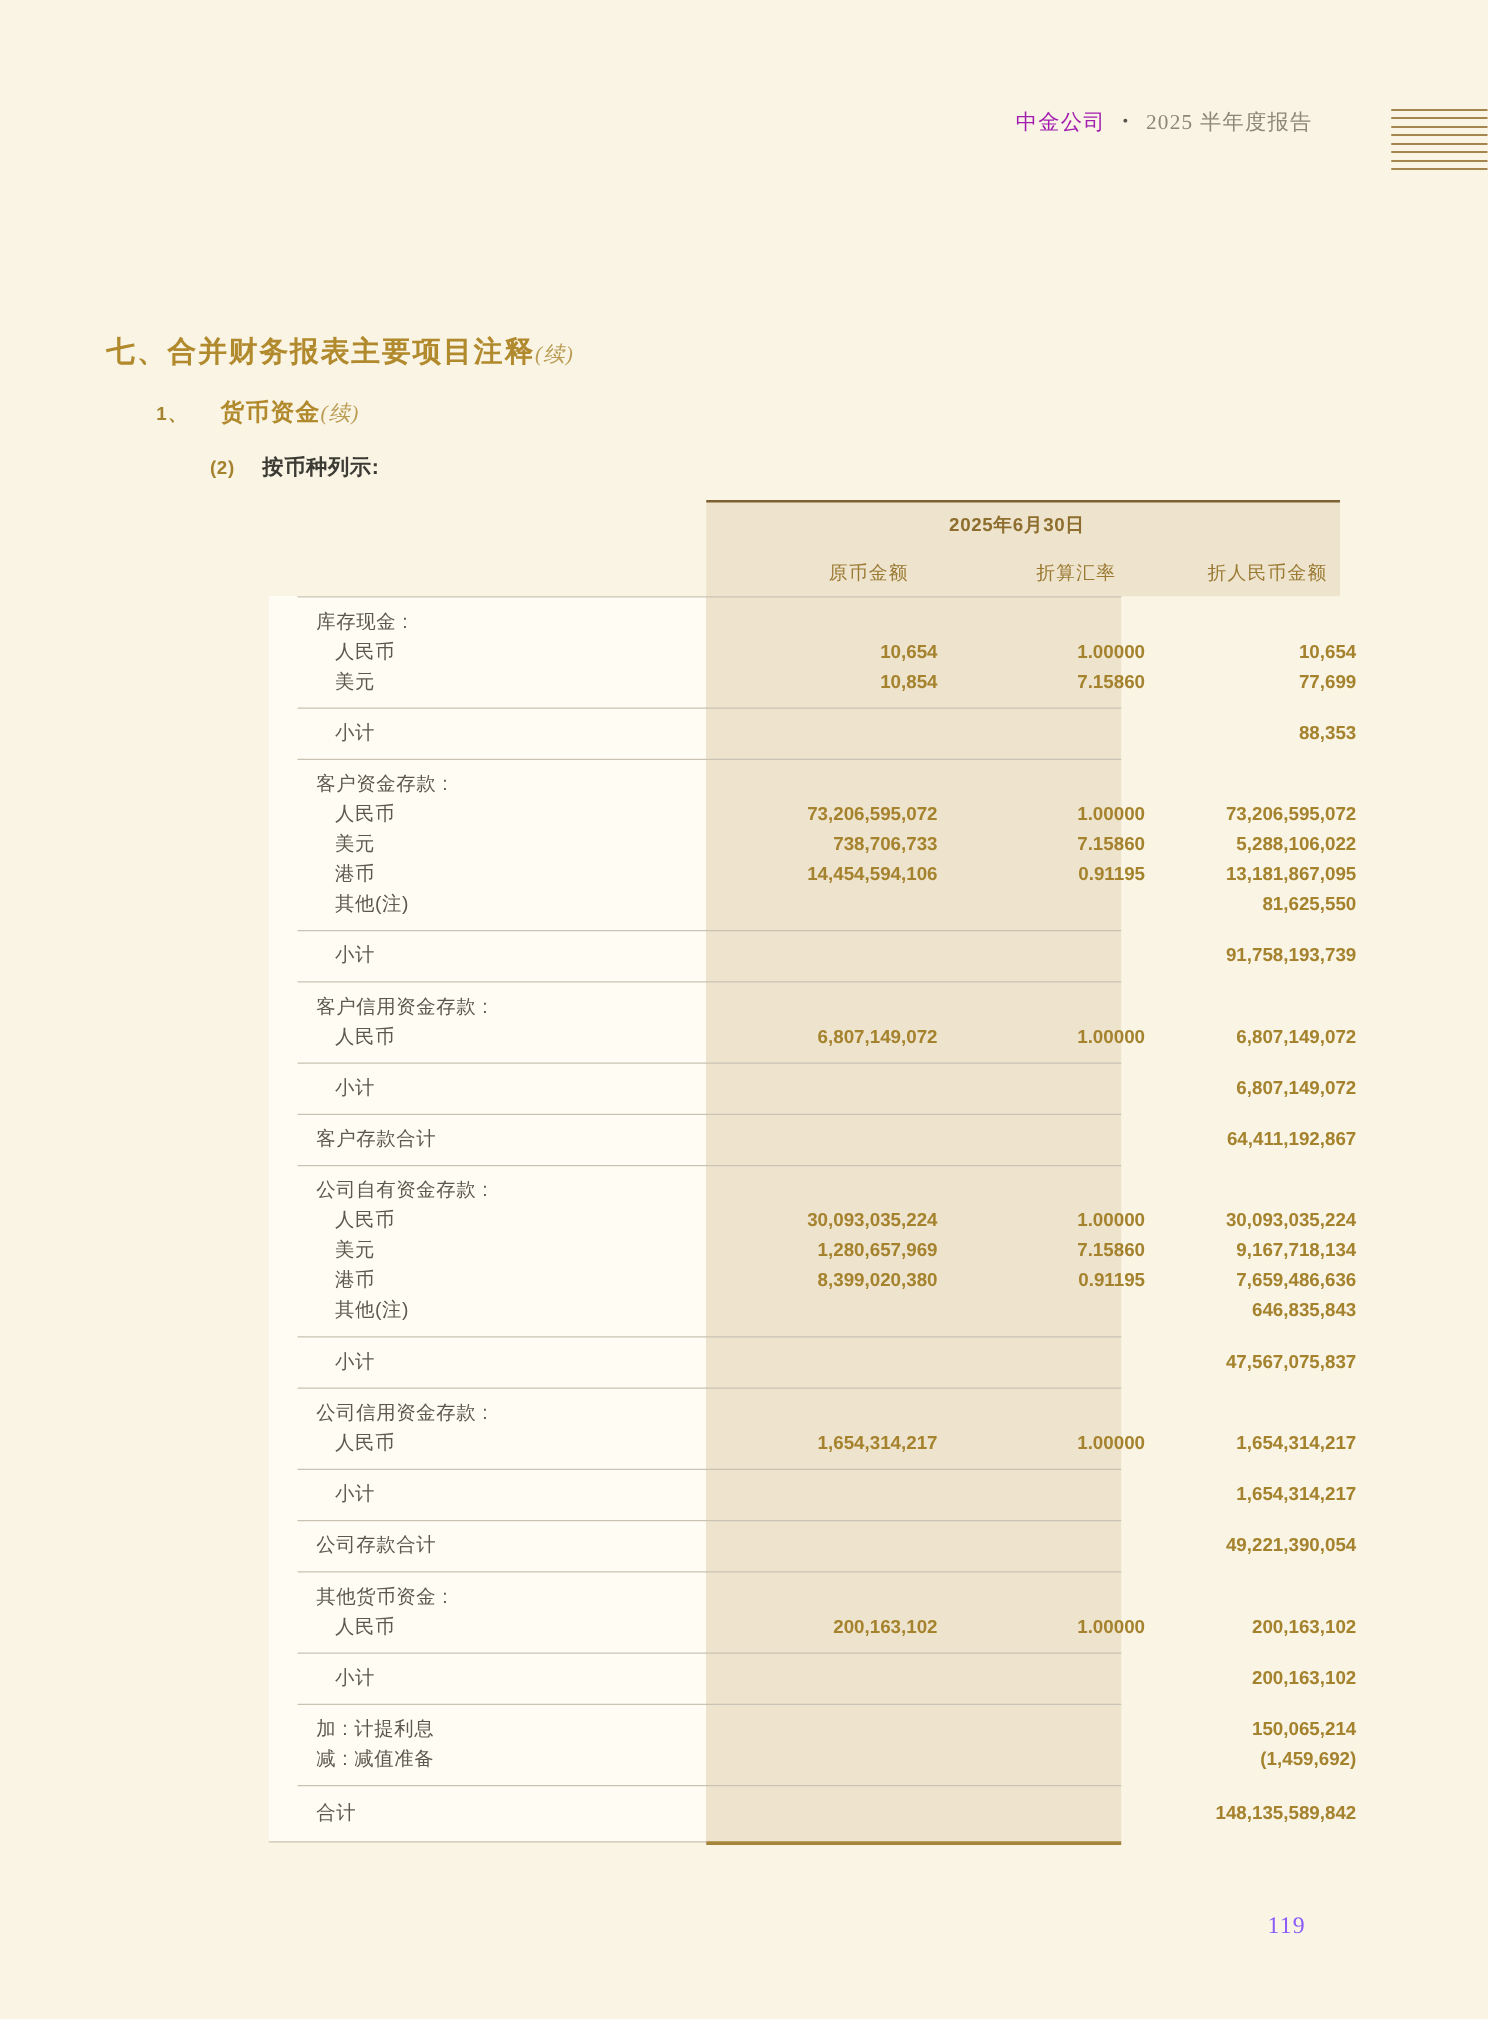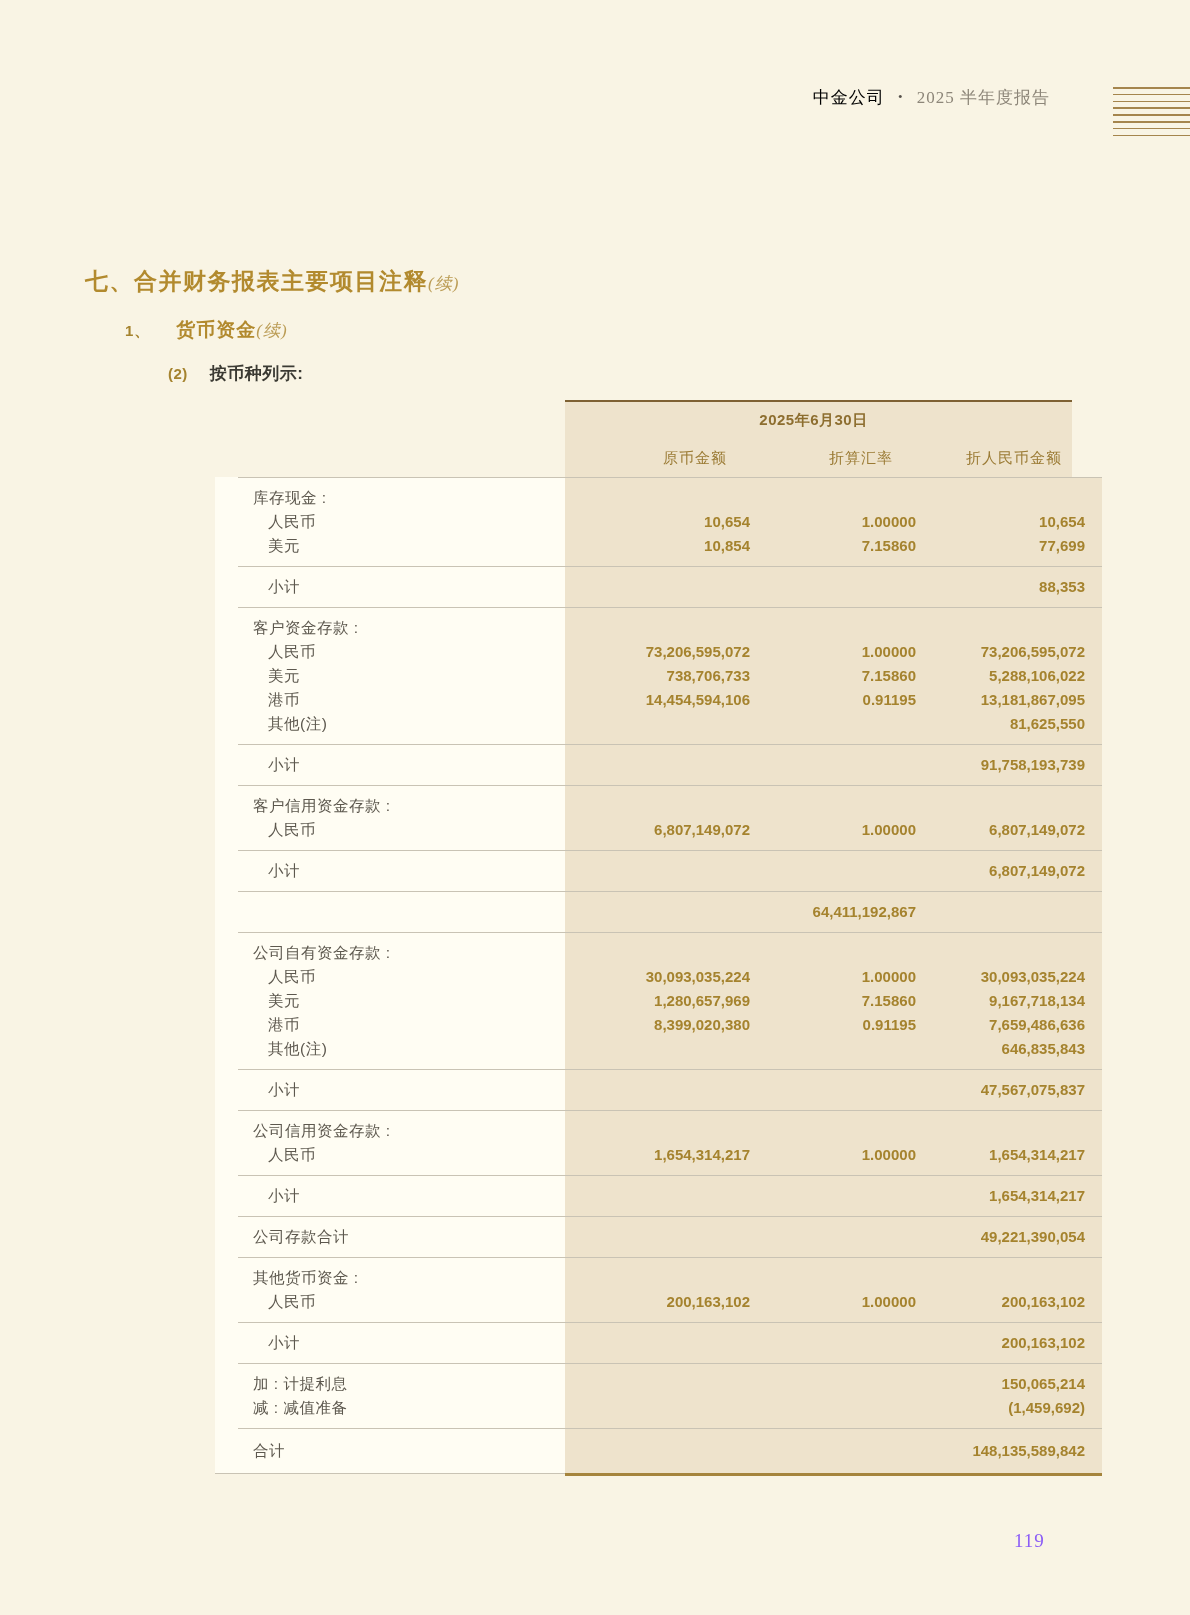--- a/index.html
+++ b/index.html
@@ -13,37 +13,37 @@
   }
   .page { position:absolute; inset:0; }
 
   
   .runhead {
     position:absolute; top:86px; right:140px;
     font-family:"Liberation Serif", serif;
     font-size:17px; letter-spacing:1px;
     color:#8d8679; white-space:nowrap;
   }
-  .runhead .brand { color:#000000; }
+  .runhead .brand { color:#a21caf; }
   .runhead .dot { color:#55504a; font-size:13px; margin:0 8px; position:relative; top:-2px; }
   .deco-lines {
     position:absolute; top:87px; right:0; width:77px; height:50px;
     background:repeating-linear-gradient(to bottom, #a5854d 0px, #a5854d 1.6px, rgba(0,0,0,0) 1.6px, rgba(0,0,0,0) 6.8px);
   }
 
   
   .h1 { position:absolute; left:85px; top:266px; font-size:23px; font-weight:700; color:#b28a2e; letter-spacing:1.5px; }
   .h1 .cont, .h2 .cont { font-weight:400; font-style:italic; font-size:17px; color:#bb9c55; letter-spacing:1px; font-family:"Liberation Serif", serif; }
   .h2 { position:absolute; left:125px; top:317px; font-size:19px; font-weight:700; color:#b28a2e; letter-spacing:1px; }
   .h2 .num { margin-right:26px; }
   .h3 { position:absolute; left:168px; top:362px; font-size:17px; font-weight:700; color:#3b3a33; letter-spacing:0.5px; }
   .h3 .num { margin-right:22px; }
 
   
-  .tablewrap { position:absolute; left:215px; top:400px; width:887px; }
+  .tablewrap { position:absolute; left:215px; top:400px; width:682px; }
   .thead {
     margin-left:350px; width:497px; padding-right:10px;
     background:#eee3cc; border-top:2px solid #7e6133;
     padding-top:9px; padding-bottom:9px;
   }
   .thead .date { text-align:center; font-weight:700; color:#8d6e2f; font-size:15px; letter-spacing:0.5px; }
   .thead .cols { display:grid; grid-template-columns:162px 166px 169px; margin-top:19px; }
   .thead .cols div { text-align:right; color:#9a7a33; font-size:15px; letter-spacing:1px; }
 
   .tbody {
@@ -187,20 +187,21 @@
         <div class="section subtotal">
           <div class="trow">
             <div class="lbl ind">小计</div>
             <div class="num"></div>
             <div class="num"></div>
             <div class="num">6,807,149,072</div>
           </div>
         </div>
         <div class="section subtotal">
           <div class="trow">
+            <div class="lbl">客户存款合计</div>
             <div class="num"></div>
             <div class="num"></div>
             <div class="num">64,411,192,867</div>
           </div>
         </div>
         <div class="section">
           <div class="trow">
             <div class="lbl">公司自有资金存款 :</div>
             <div class="num"></div>
             <div class="num"></div>

